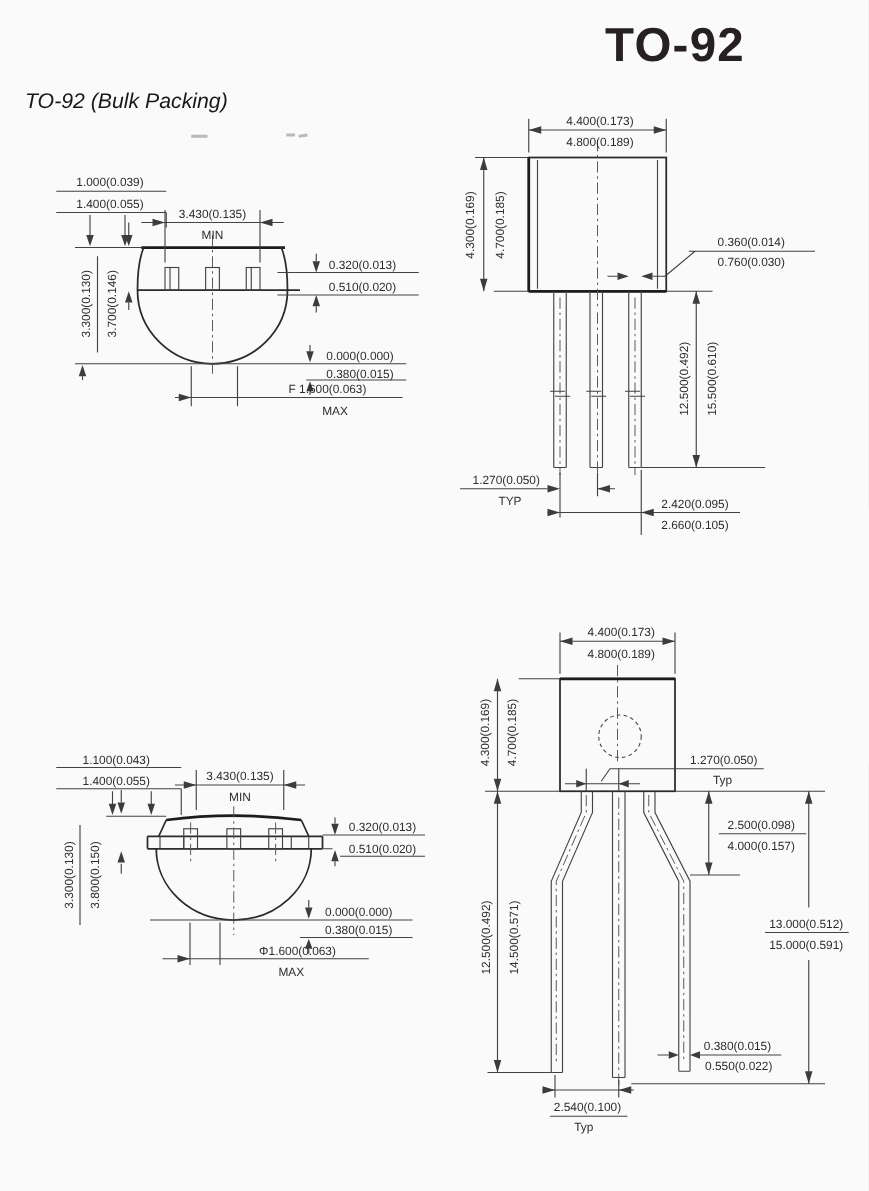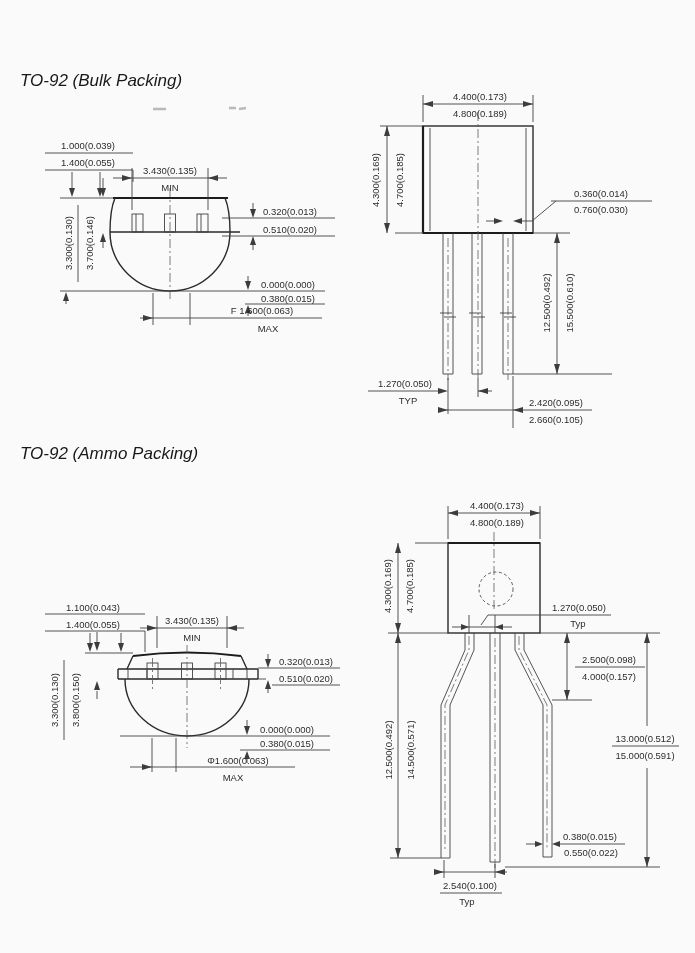--- a/index.html
+++ b/index.html
@@ -28,22 +28,22 @@
   .cl    { stroke:#5a5a5a; stroke-width:0.8; stroke-dasharray:9 3 2 3; fill:none; }
   .dash  { stroke:#4a4a4a; stroke-width:0.9; stroke-dasharray:3 2.5; fill:none; }
   .arr   { fill:#3c3c3c; stroke:none; }
   .faint { stroke:#b9b9b9; stroke-width:2.4; fill:none; }
 </style>
 </head>
 <body>
 
 <div class="page">
 
+  <div class="doc-title">TO-92</div>
   <div class="sec-heading" id="h-bulk">TO-92 (Bulk Packing)</div>
-  <div class="sec-heading" id="h-ammo">TO-92 (Ammo Packing)</div>
 
   <svg class="draw" width="695" height="953" viewBox="0 0 695 953">
 
     <g>
 
       <path class="faint" d="M153,109 L166,109 M229,108 L236,108 M239,109 L246,108"></path>
 
       <path class="thick" d="M113,198 L228,198"></path>
       <path class="med" d="M115,198 C112,205 110,219 110,232 A60,59 0 0 0 230,232 C230,219 228,205 225,198"></path>
       <path class="med" d="M110,232 L240,232"></path>

